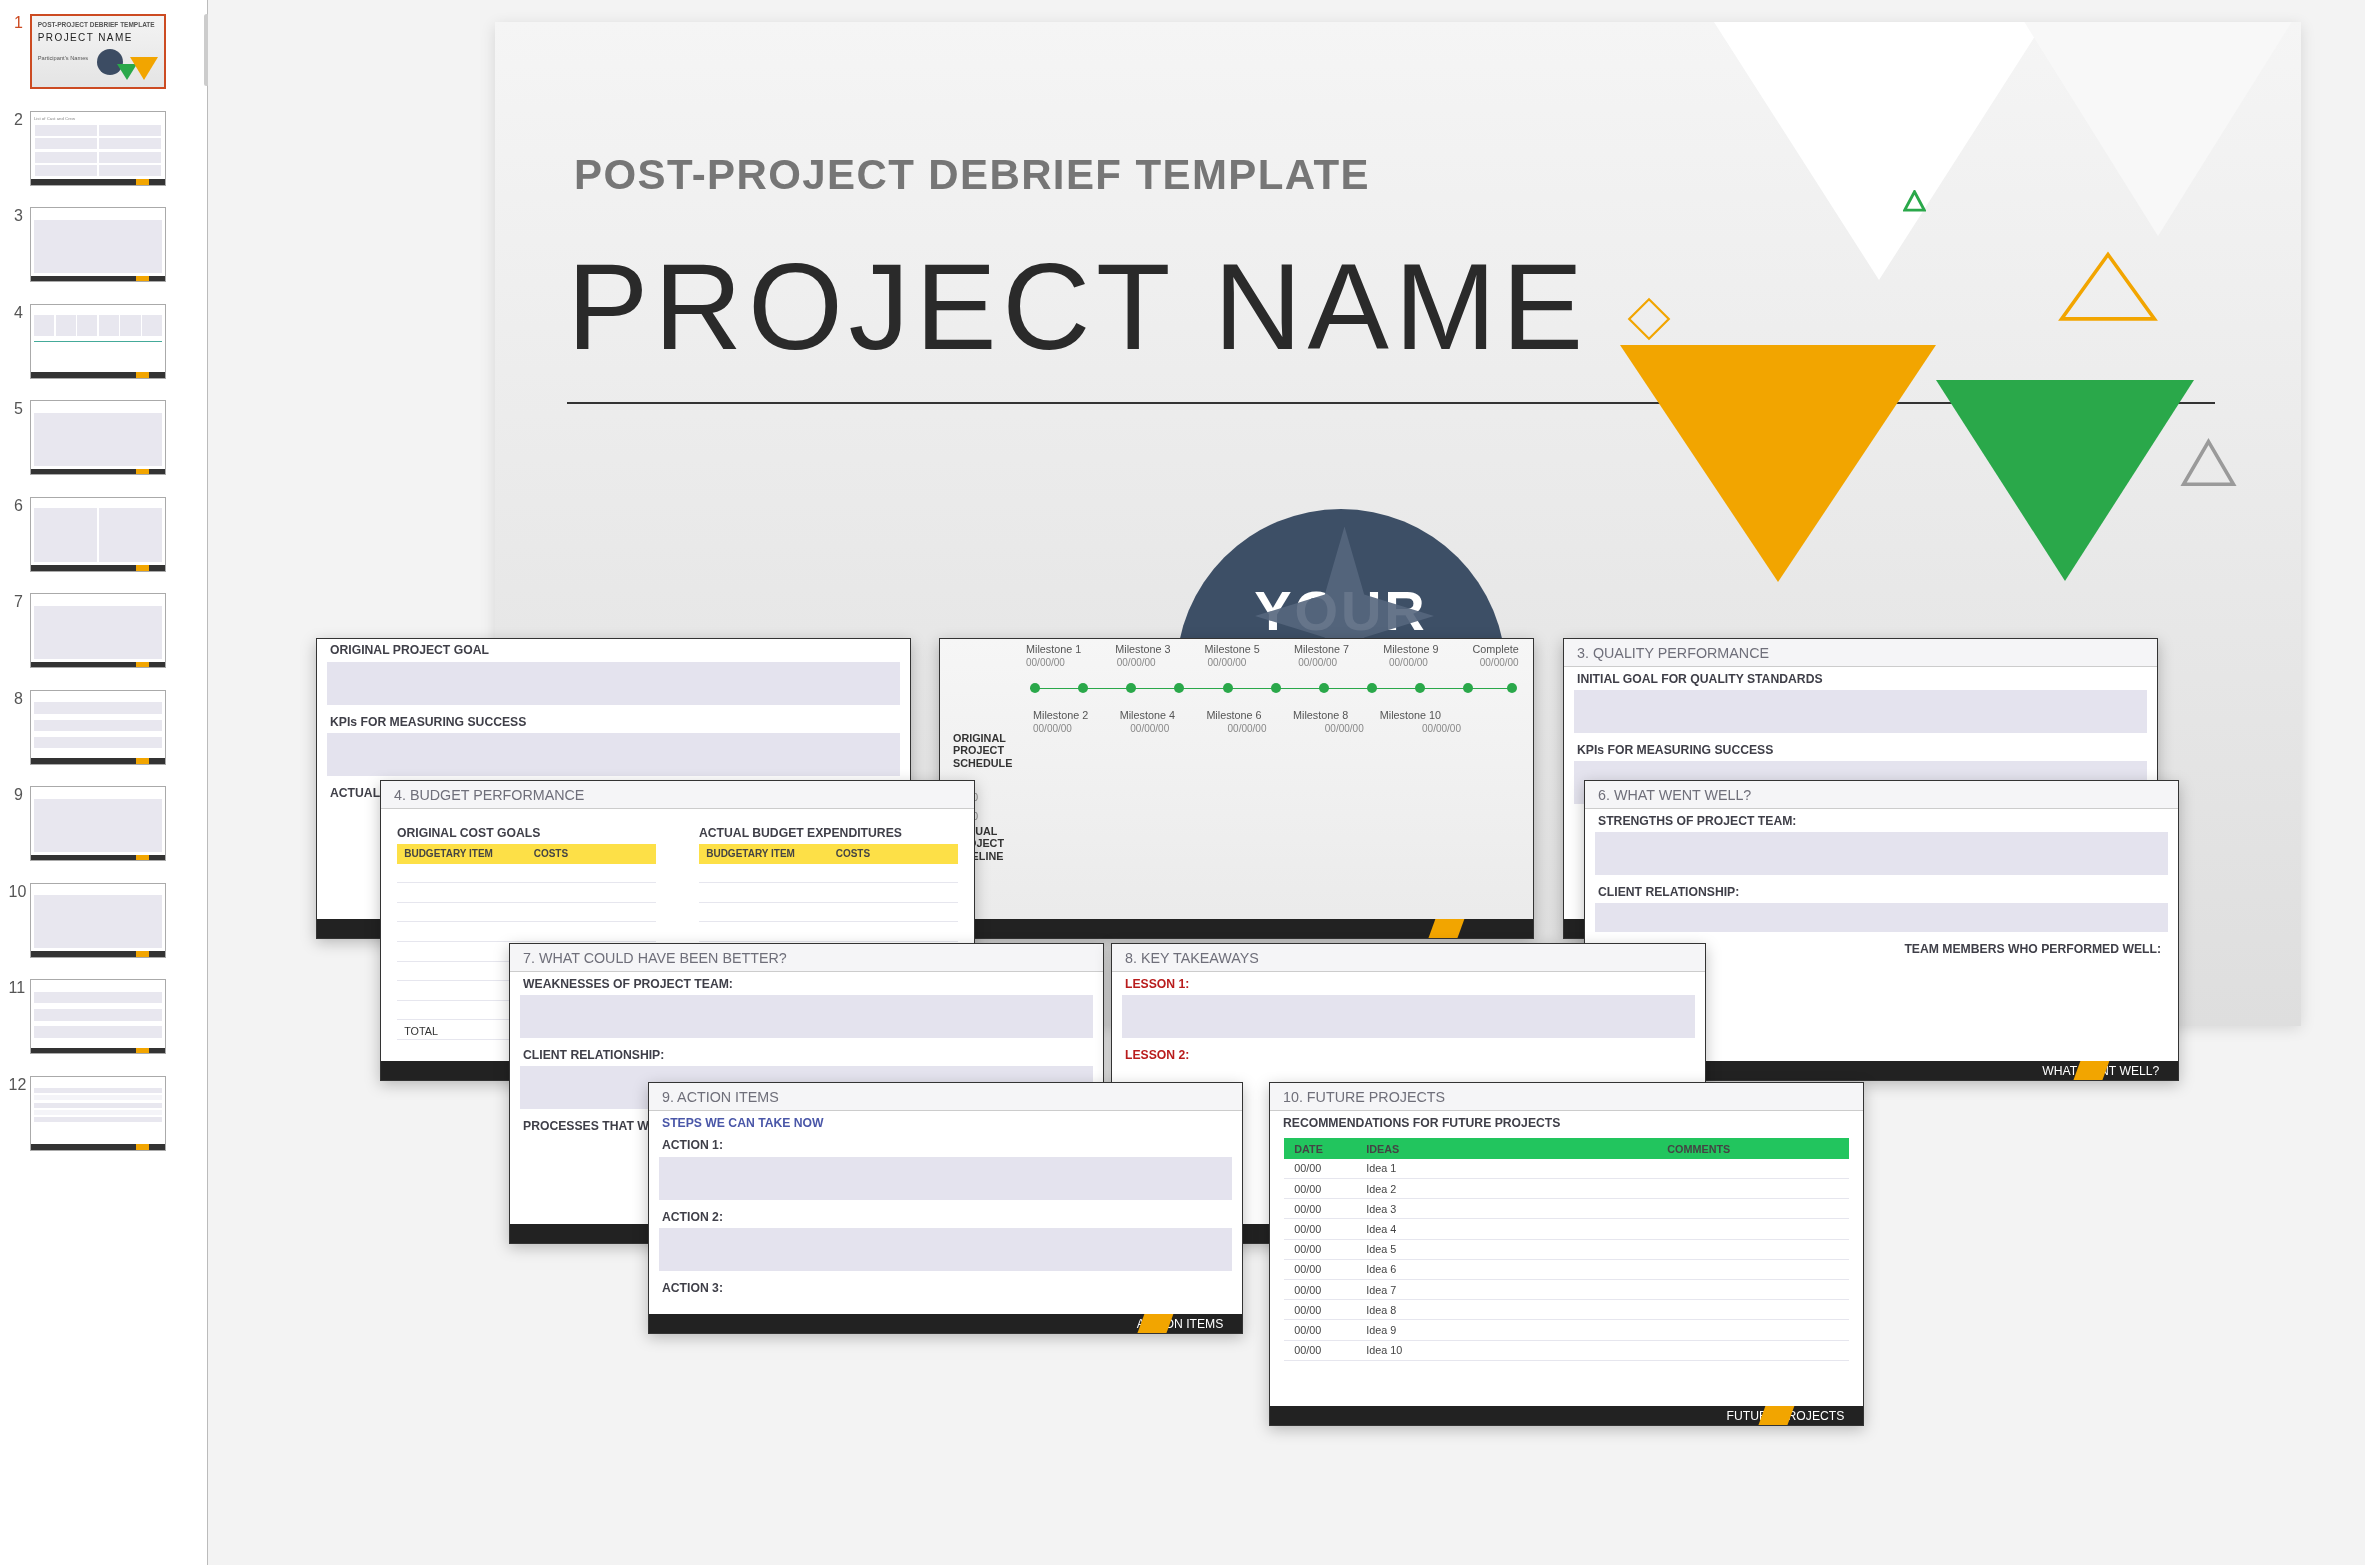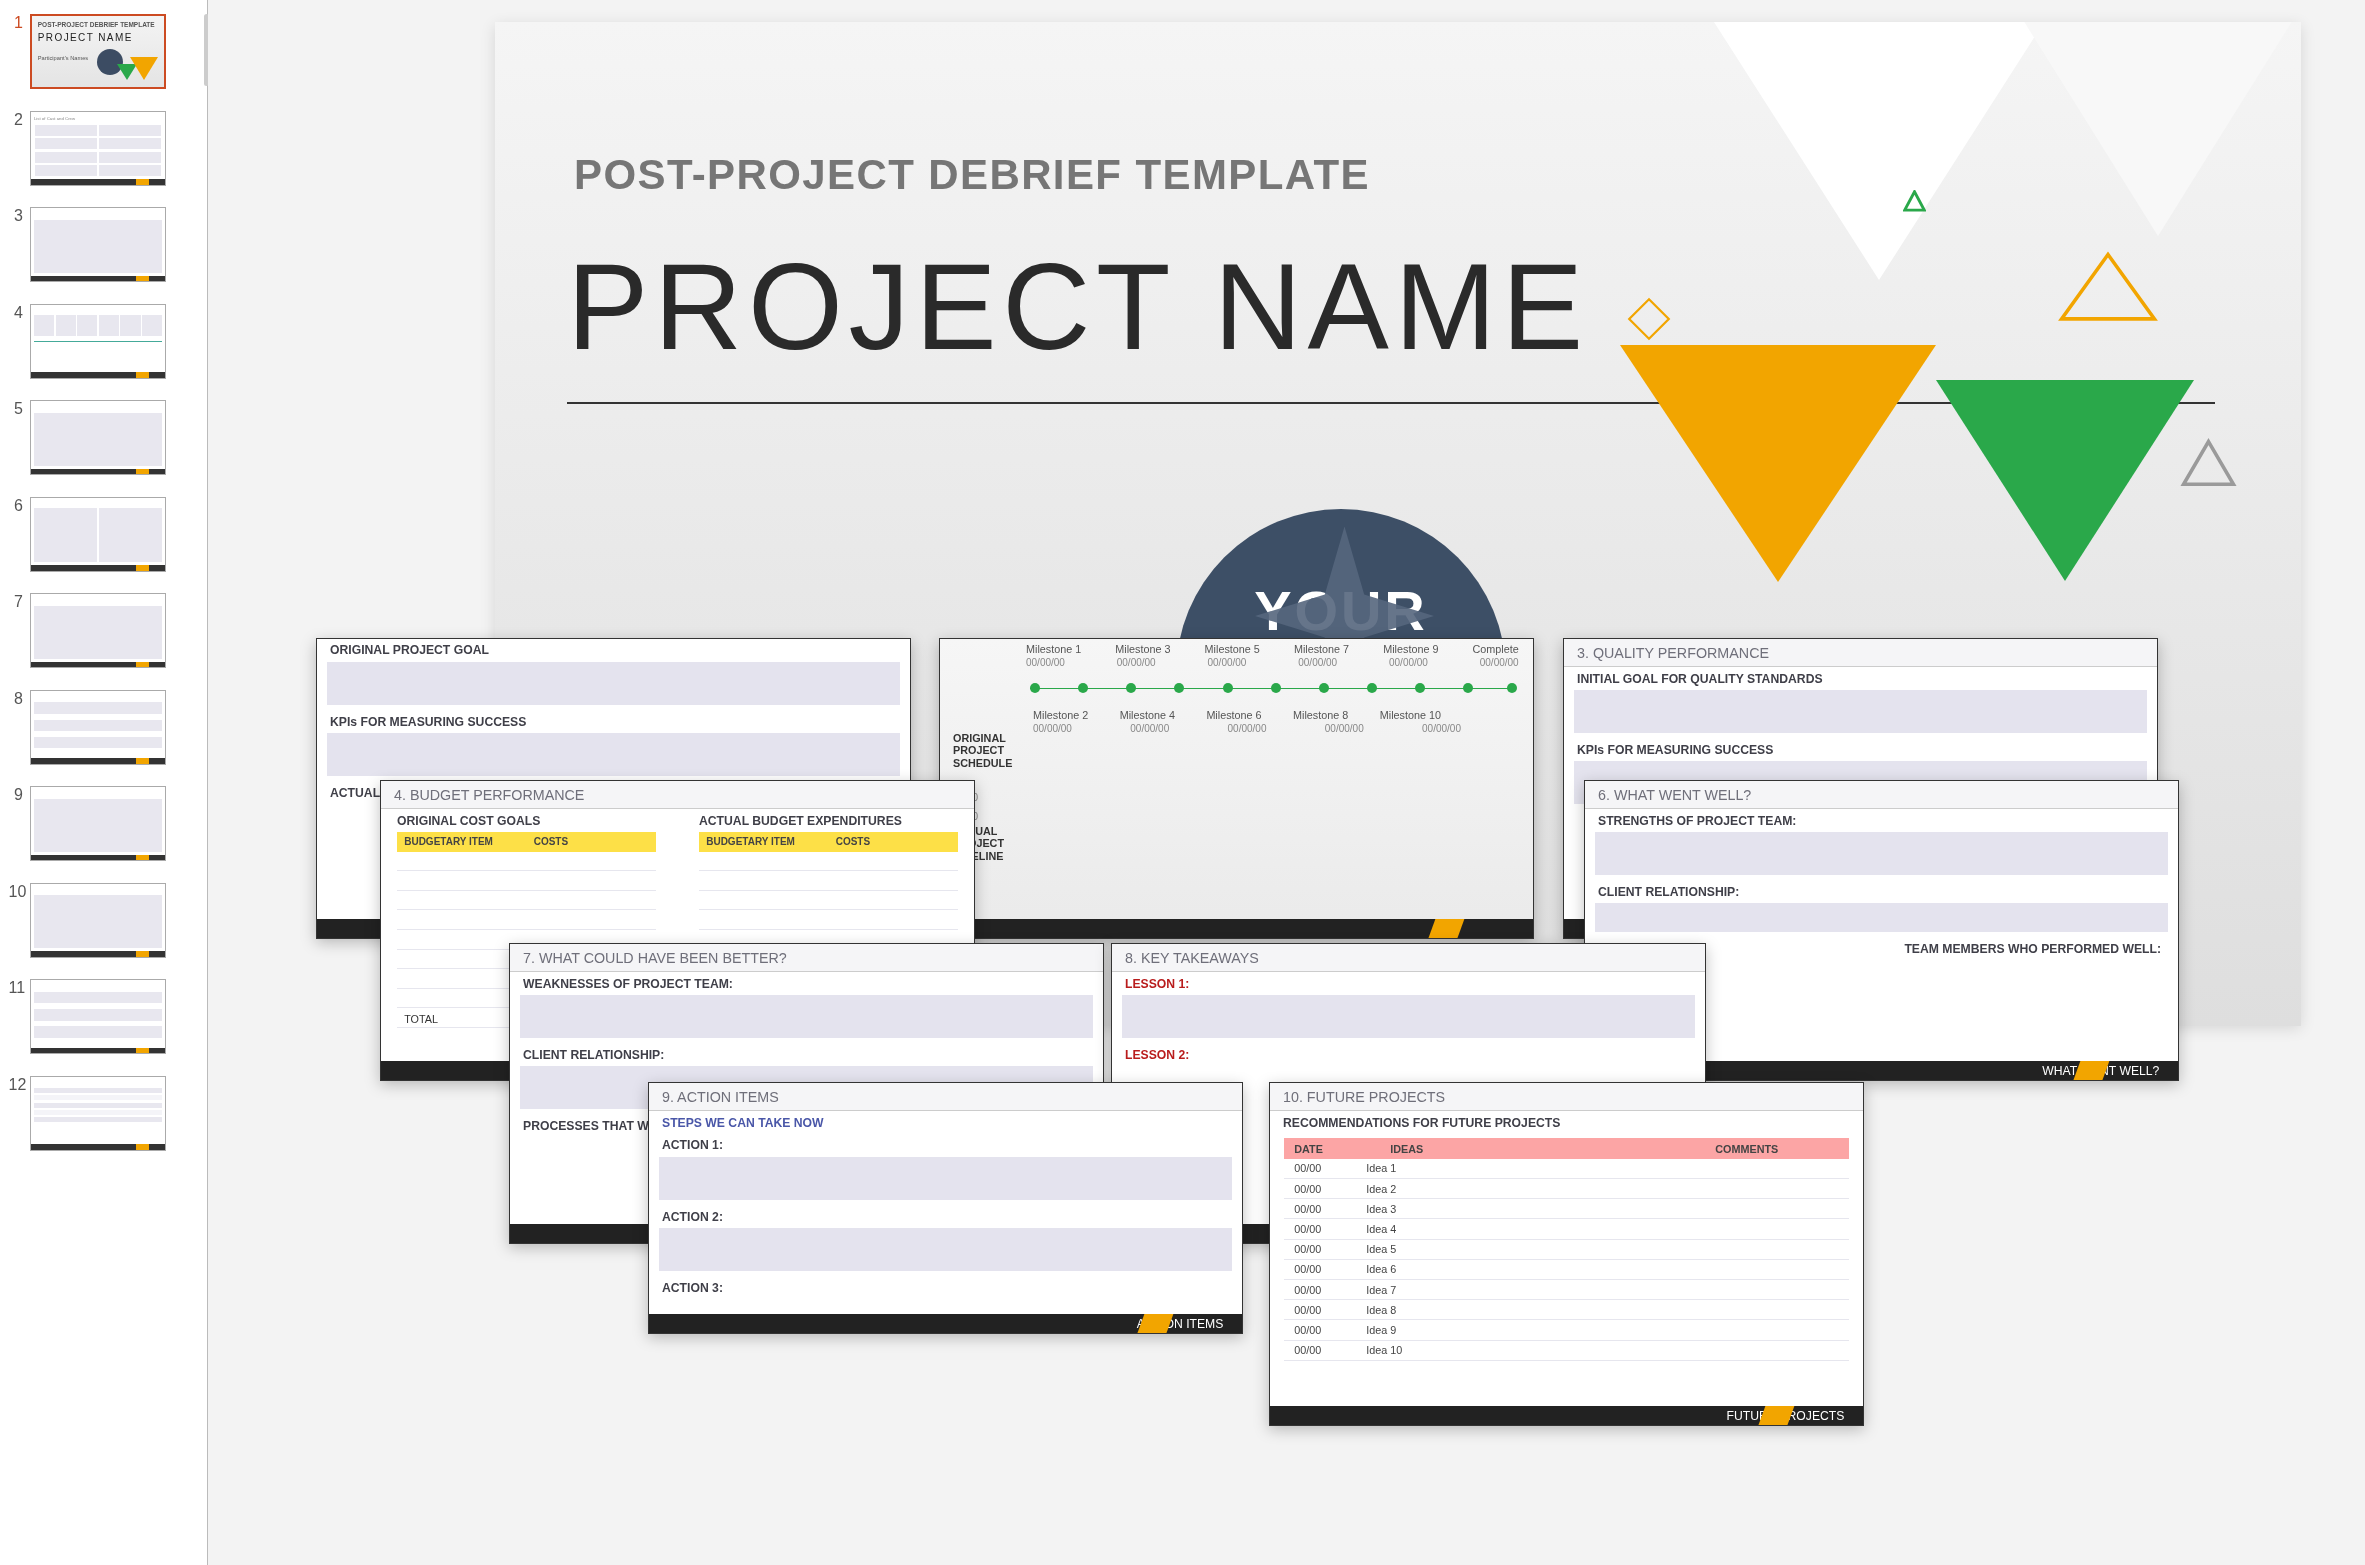--- a/index.html
+++ b/index.html
@@ -67,29 +67,29 @@
 
 
 .tl-head { display:flex; justify-content:space-between; padding:4.3px 14.3px 1.4px 86px; font-size:10.8px; color:#555; }
 .tl-sub { display:flex; justify-content:space-between; padding:0 14.3px 4.3px 86px; font-size:10px; color:#888; }
 .tl-track { position:relative; margin:5.7px 21.5px 5.7px 90px; height:21.5px; }
 .tl-line { position:absolute; left:0; right:0; top:10px; height:1.4px; background:#2aa84a; }
 .tl-dot { position:absolute; top:5.7px; width:10px; height:10px; border-radius:50%; background:#2aa84a; }
 
 
 .twocol { display:flex; gap:43px; padding:0 16px; }
-.tbl { flex:1; }
+.tbl { flex:1;margin-top:12px; }
 .tbl .th { display:flex; background:#fde047; font-size:10px; font-weight:700; color:#444; }
 .tbl .th > div { flex:1; padding:4.3px 7.2px; }
 .tbl .tr { display:flex; border-bottom:0.7px solid #e6e6ee; }
 .tbl .tr > div { flex:1; padding:4.3px 7.2px; height:18.6px; }
 
 
 .ftable { margin:4.3px 14.3px; }
-.ftable .th { display:flex; background:#fca5a5; font-size:10.8px; font-weight:700; color:#444;gap:24px; }
+.ftable .th { display:flex; background:#22c55e; font-size:10.8px; font-weight:700; color:#444; }
 .ftable .th > div { padding:4.3px 10px; }
 .ftable .c1 { width:72px; } .ftable .c2 { width:301px; } .ftable .c3 { flex:1; }
 .ftable .tr { display:flex; border-bottom:0.7px solid #e6e6ee; font-size:10.8px; color:#444; }
 .ftable .tr > div { padding:3.6px 10px; }
 
 
 svg.tri-out polygon { fill:none; stroke-width:5; }
 </style>
 </head>
 <body>

